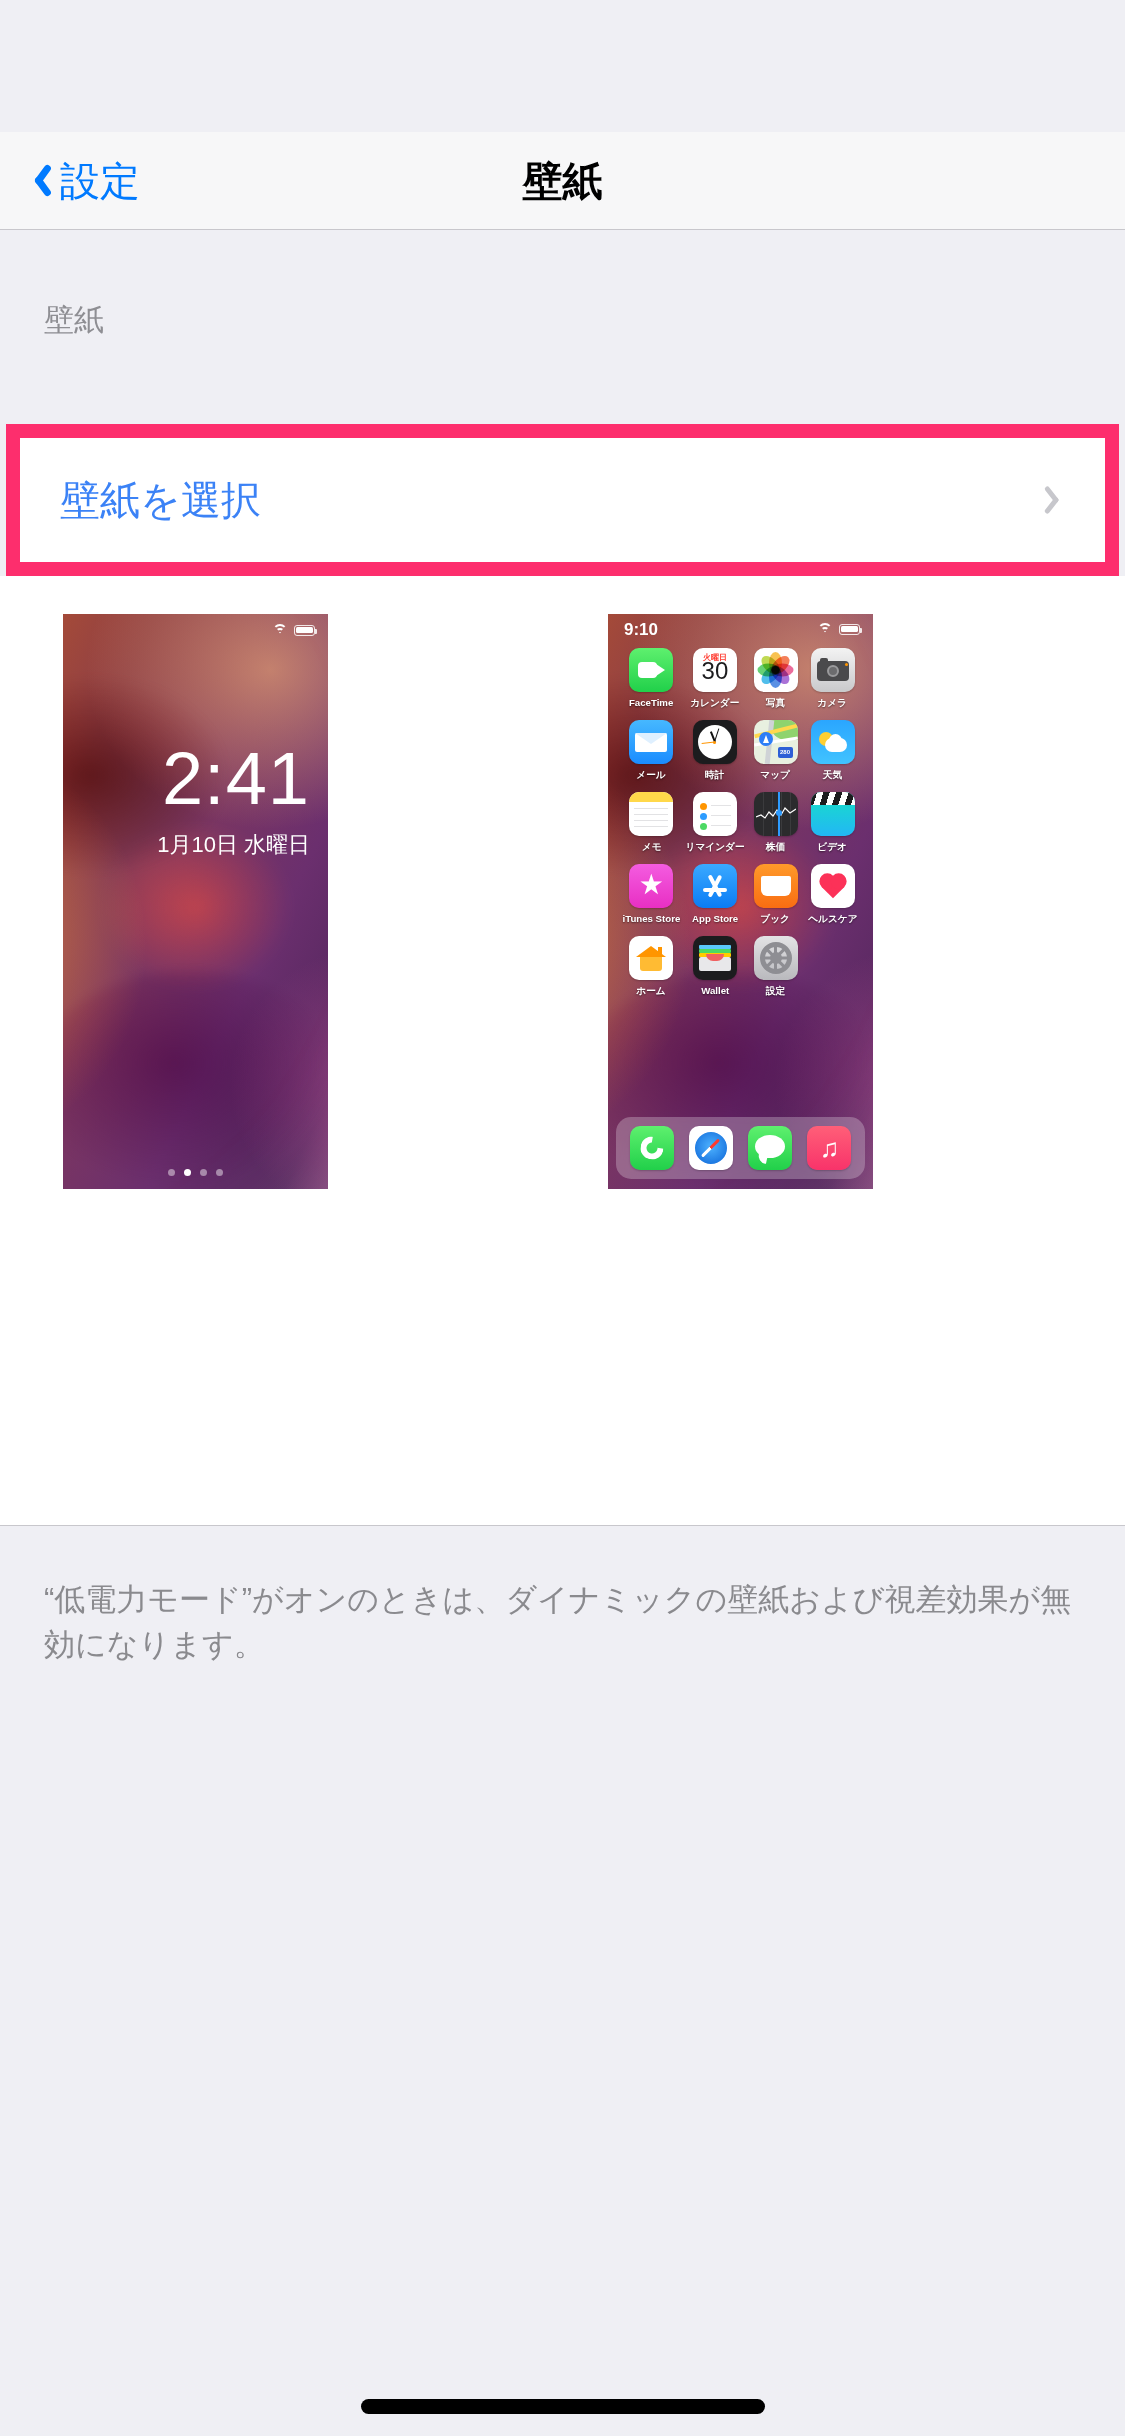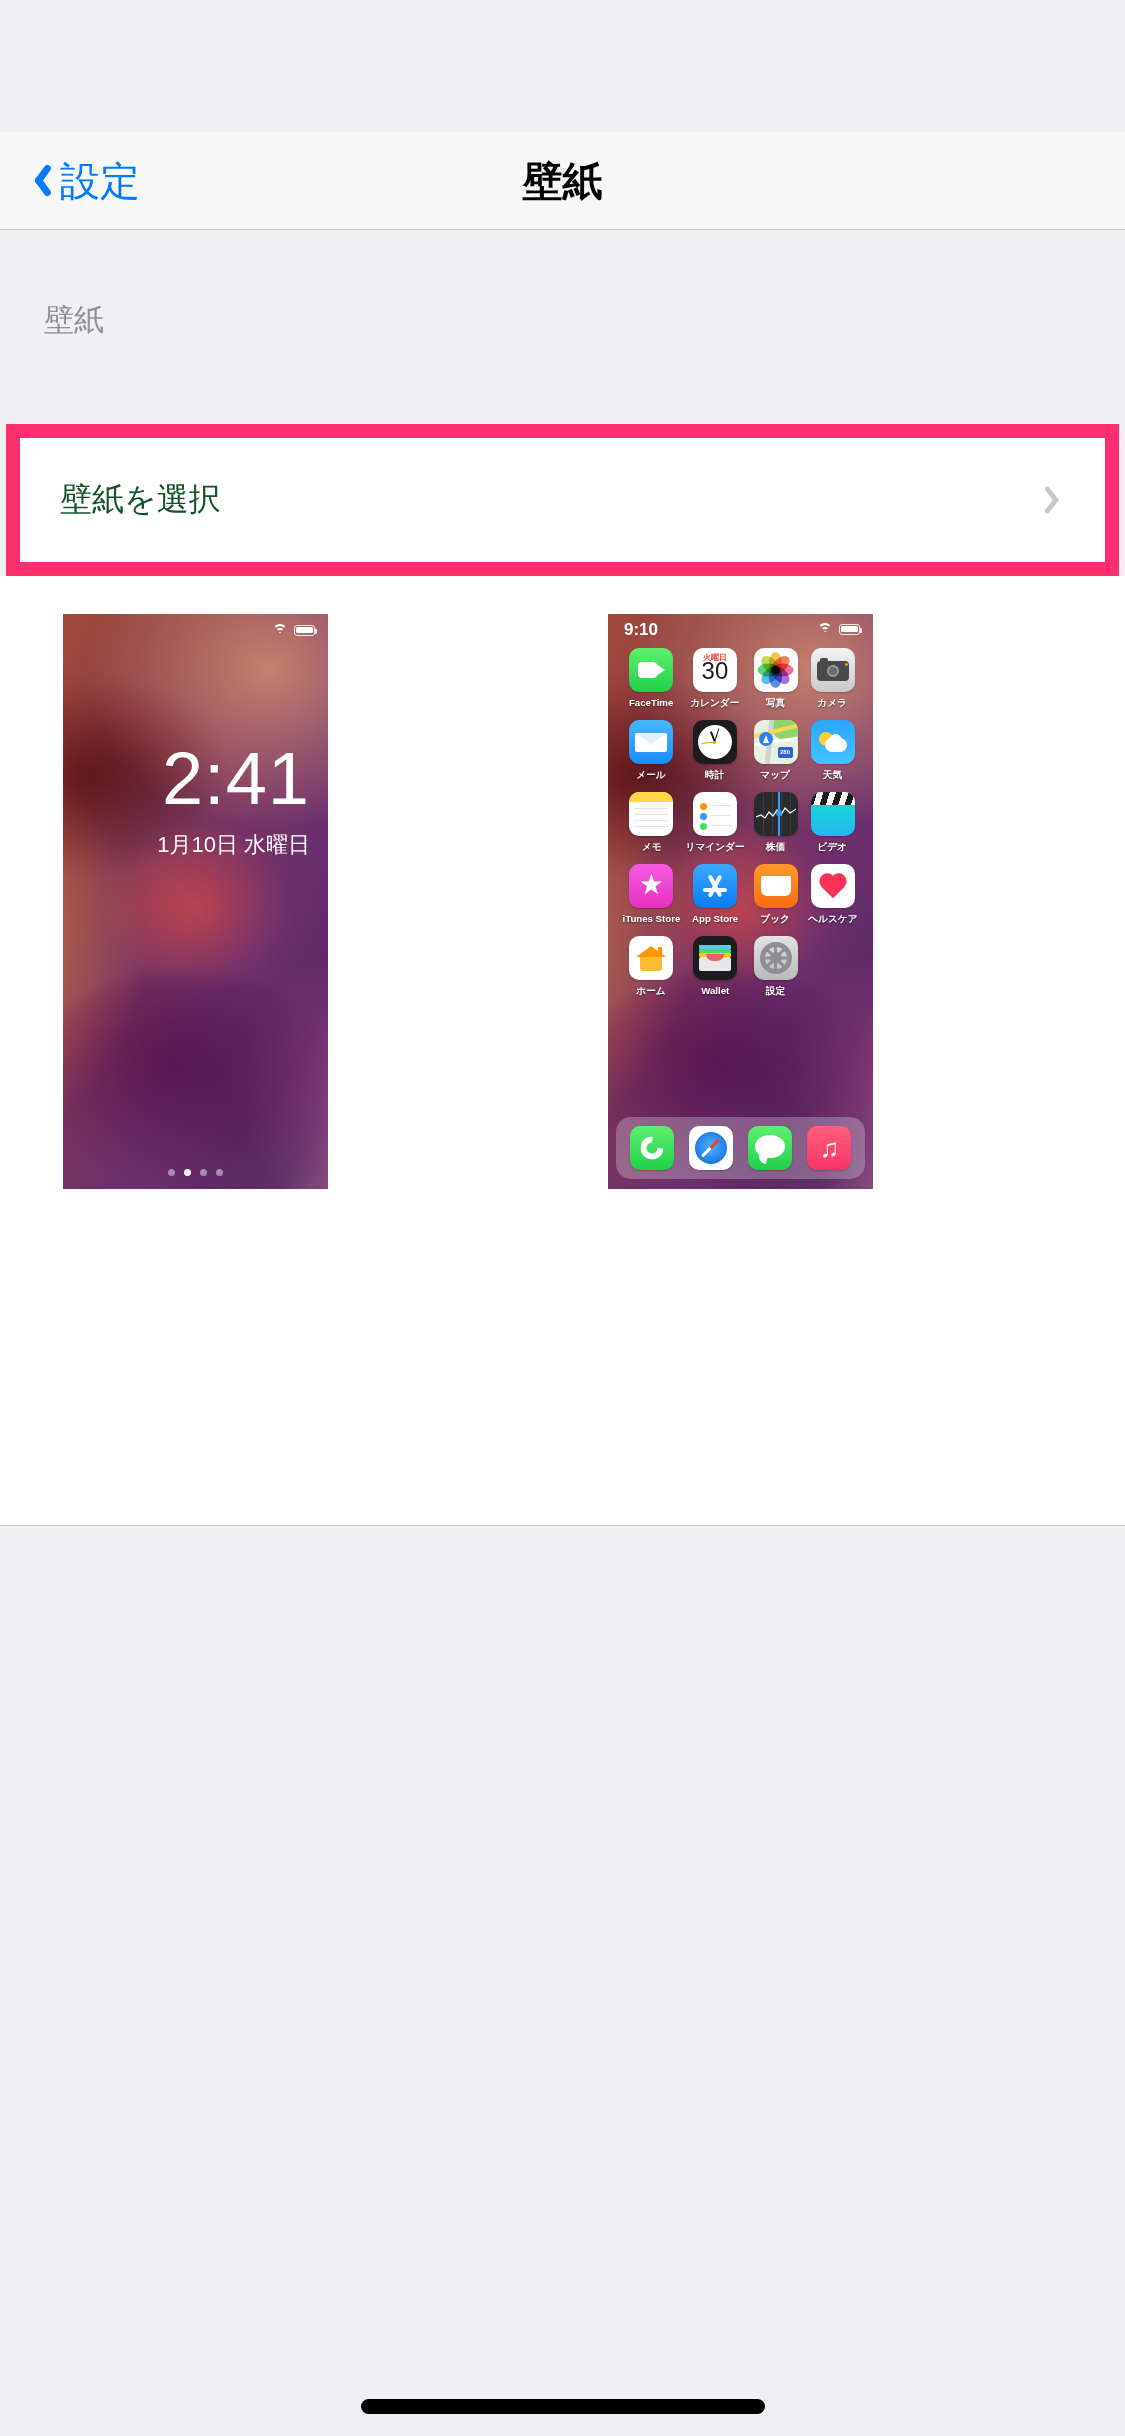--- a/index.html
+++ b/index.html
@@ -68,21 +68,21 @@
   
   .hl-wrap {
     position: absolute; left: 6px; top: 424px; width: 1113px; height: 152px;
     border: 14px solid #FD2E6D;
     background: #FFFFFF;
   }
   .row-choose {
     position: absolute; inset: 0; display: flex; align-items: center;
     padding: 0 26px 0 40px; cursor: pointer; background: #fff;
   }
-  .row-choose-label { font-size: 32px; color: #14532d; flex: 1; }
+  .row-choose-label { font-size: 40px; color: #3b82f6; flex: 1; }
   .chev-right { width: 18px; height: 34px; position: relative; margin-right: 14px; }
   .chev-right::before, .chev-right::after {
     content: ""; position: absolute; right: 5px; width: 5px; height: 19px;
     background: #C7C7CC; border-radius: 3px;
   }
   .chev-right::before { top: 0; transform: rotate(-38deg); transform-origin: bottom center; }
   .chev-right::after { bottom: 0; transform: rotate(38deg); transform-origin: top center; }
 
   
   .previews {
@@ -585,16 +585,17 @@
         <div class="ic messages">
             <span class="bub"></span>
           </div>
         <div class="ic music">
             <span class="note">♫</span>
           </div>
       </div>
     </div>
   </div>
 
+  <div class="footer-note">“低電力モード”がオンのときは、ダイナミックの壁紙および視差効果が無効になります。</div>
 
   <div class="home-indicator"></div>
 
 </div>
 
 </body></html>

